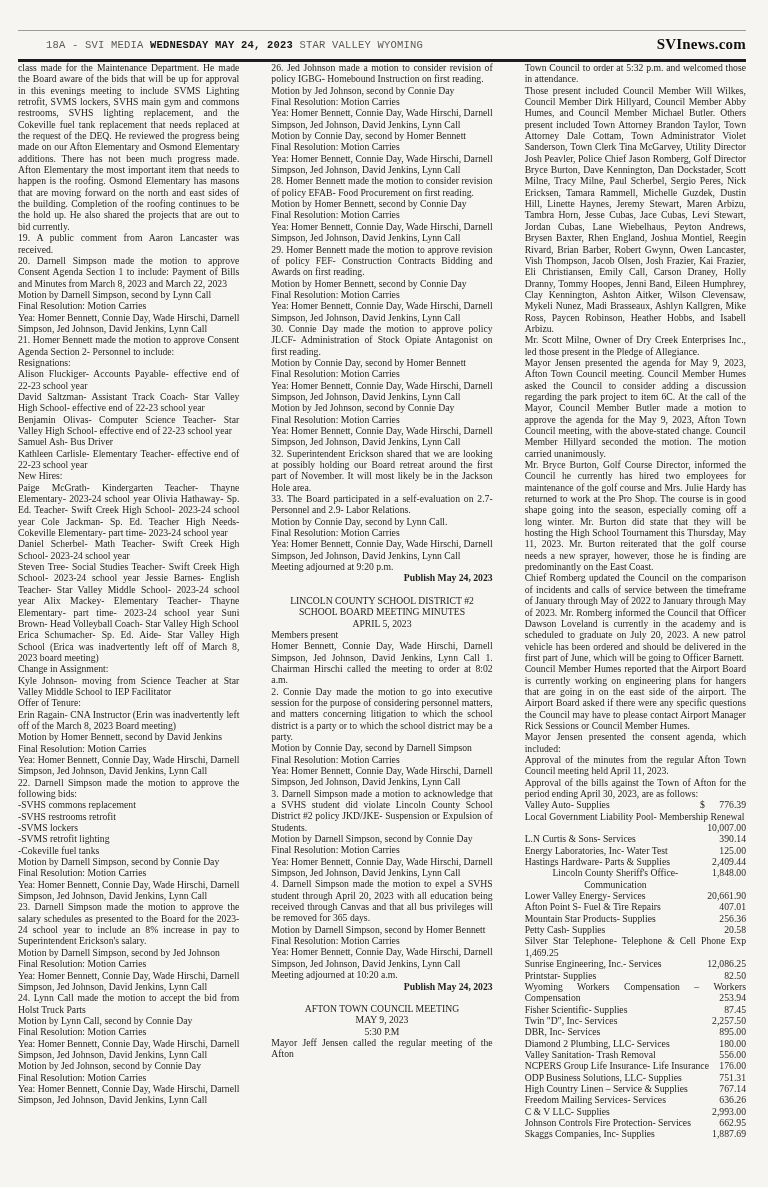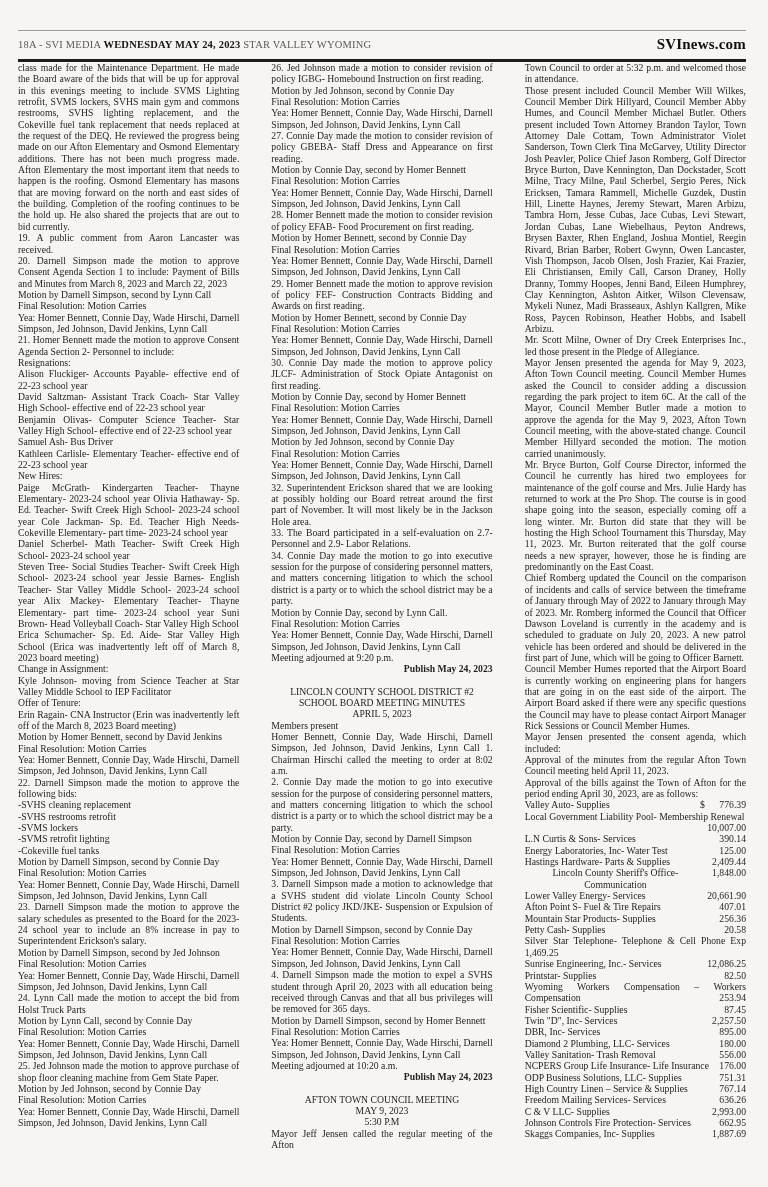--- a/index.html
+++ b/index.html
@@ -12,23 +12,24 @@
   .masthead {
     position:absolute; left:18px; right:22px; top:30px;
     border-top:1px solid #9a9a98;
     border-bottom:3px solid #1c1c1c;
   }
   .mast-inner {
     display:flex; justify-content:space-between; align-items:center;
     padding:5px 0 6px 0;
   }
   .mast-left {
-    font-family:Liberation Serif, serif;
+    font-family:Liberation Mono, monospace;
     font-size:10.5px; color:#5a5a58; letter-spacing:.2px;
     white-space:nowrap;
+    margin-left:28px;
   }
   .mast-left .bold-date { font-weight:bold; color:#161616; }
   .site {
     font-family:"Liberation Serif", serif; font-weight:bold;
     font-size:15px; color:#101010; letter-spacing:.2px;margin-left:25px;
   }
   .columns {
     position:absolute; top:62px; left:18px; right:22px; bottom:10px;
     display:flex; gap:32px;
   }
@@ -78,68 +79,65 @@
         <div class="para">Steven Tree- Social Studies Teacher- Swift Creek High School- 2023-24 school year Jessie Barnes- English Teacher- Star Valley Middle School- 2023-24 school year Alix Mackey- Elementary Teacher- Thayne Elementary- part time- 2023-24 school year Suni Brown- Head Volleyball Coach- Star Valley High School</div>
         <div class="para">Erica Schumacher- Sp. Ed. Aide- Star Valley High School (Erica was inadvertently left off of March 8, 2023 board meeting)</div>
         <div class="para">Change in Assignment:</div>
         <div class="para">Kyle Johnson- moving from Science Teacher at Star Valley Middle School to IEP Facilitator</div>
         <div class="para">Offer of Tenure:</div>
         <div class="para">Erin Ragain- CNA Instructor (Erin was inadvertently left off of the March 8, 2023 Board meeting)</div>
         <div class="para">Motion by Homer Bennett, second by David Jenkins</div>
         <div class="para">Final Resolution: Motion Carries</div>
         <div class="para">Yea: Homer Bennett, Connie Day, Wade Hirschi, Darnell Simpson, Jed Johnson, David Jenkins, Lynn Call</div>
         <div class="para">22. Darnell Simpson made the motion to approve the following bids:</div>
-        <div class="para">-SVHS cleaning replacement</div>
+        <div class="para">-SVHS commons replacement</div>
         <div class="para">-SVHS restrooms retrofit</div>
         <div class="para">-SVMS lockers</div>
         <div class="para">-SVMS retrofit lighting</div>
         <div class="para">-Cokeville fuel tanks</div>
         <div class="para">Motion by Darnell Simpson, second by Connie Day</div>
         <div class="para">Final Resolution: Motion Carries</div>
         <div class="para">Yea: Homer Bennett, Connie Day, Wade Hirschi, Darnell Simpson, Jed Johnson, David Jenkins, Lynn Call</div>
         <div class="para">23. Darnell Simpson made the motion to approve the salary schedules as presented to the Board for the 2023-24 school year to include an 8% increase in pay to Superintendent Erickson's salary.</div>
         <div class="para">Motion by Darnell Simpson, second by Jed Johnson</div>
         <div class="para">Final Resolution: Motion Carries</div>
         <div class="para">Yea: Homer Bennett, Connie Day, Wade Hirschi, Darnell Simpson, Jed Johnson, David Jenkins, Lynn Call</div>
         <div class="para">24. Lynn Call made the motion to accept the bid from Holst Truck Parts</div>
         <div class="para">Motion by Lynn Call, second by Connie Day</div>
         <div class="para">Final Resolution: Motion Carries</div>
         <div class="para">Yea: Homer Bennett, Connie Day, Wade Hirschi, Darnell Simpson, Jed Johnson, David Jenkins, Lynn Call</div>
-        <div class="para">25. Jed Johnson made the motion to approve purchase of shop floor cleaning machine from Gem State Paper.</div>
         <div class="para">Motion by Jed Johnson, second by Connie Day</div>
         <div class="para">Final Resolution: Motion Carries</div>
         <div class="para">Yea: Homer Bennett, Connie Day, Wade Hirschi, Darnell Simpson, Jed Johnson, David Jenkins, Lynn Call</div>
       </div>
     <div class="col">
         <div class="para">26. Jed Johnson made a motion to consider revision of policy IGBG- Homebound Instruction on first reading.</div>
         <div class="para">Motion by Jed Johnson, second by Connie Day</div>
         <div class="para">Final Resolution: Motion Carries</div>
         <div class="para">Yea: Homer Bennett, Connie Day, Wade Hirschi, Darnell Simpson, Jed Johnson, David Jenkins, Lynn Call</div>
-        <div class="para">27. Connie Day made the motion to consider revision of policy GBEBA- Staff Dress and Appearance on first reading.</div>
         <div class="para">Motion by Connie Day, second by Homer Bennett</div>
         <div class="para">Final Resolution: Motion Carries</div>
         <div class="para">Yea: Homer Bennett, Connie Day, Wade Hirschi, Darnell Simpson, Jed Johnson, David Jenkins, Lynn Call</div>
         <div class="para">28. Homer Bennett made the motion to consider revision of policy EFAB- Food Procurement on first reading.</div>
         <div class="para">Motion by Homer Bennett, second by Connie Day</div>
         <div class="para">Final Resolution: Motion Carries</div>
         <div class="para">Yea: Homer Bennett, Connie Day, Wade Hirschi, Darnell Simpson, Jed Johnson, David Jenkins, Lynn Call</div>
         <div class="para">29. Homer Bennett made the motion to approve revision of policy FEF- Construction Contracts Bidding and Awards on first reading.</div>
         <div class="para">Motion by Homer Bennett, second by Connie Day</div>
         <div class="para">Final Resolution: Motion Carries</div>
         <div class="para">Yea: Homer Bennett, Connie Day, Wade Hirschi, Darnell Simpson, Jed Johnson, David Jenkins, Lynn Call</div>
         <div class="para">30. Connie Day made the motion to approve policy JLCF- Administration of Stock Opiate Antagonist on first reading.</div>
         <div class="para">Motion by Connie Day, second by Homer Bennett</div>
         <div class="para">Final Resolution: Motion Carries</div>
         <div class="para">Yea: Homer Bennett, Connie Day, Wade Hirschi, Darnell Simpson, Jed Johnson, David Jenkins, Lynn Call</div>
         <div class="para">Motion by Jed Johnson, second by Connie Day</div>
         <div class="para">Final Resolution: Motion Carries</div>
         <div class="para">Yea: Homer Bennett, Connie Day, Wade Hirschi, Darnell Simpson, Jed Johnson, David Jenkins, Lynn Call</div>
         <div class="para">32. Superintendent Erickson shared that we are looking at possibly holding our Board retreat around the first part of November. It will most likely be in the Jackson Hole area.</div>
         <div class="para">33. The Board participated in a self-evaluation on 2.7- Personnel and 2.9- Labor Relations.</div>
-        <div class="para">34. Connie Day made the motion to go into executive session for the purpose of considering personnel matters, and matters concerning litigation to which the school district is a party or to which the school district may be a party.</div>
         <div class="para">Motion by Connie Day, second by Lynn Call.</div>
         <div class="para">Final Resolution: Motion Carries</div>
         <div class="para">Yea: Homer Bennett, Connie Day, Wade Hirschi, Darnell Simpson, Jed Johnson, David Jenkins, Lynn Call</div>
         <div class="para">Meeting adjourned at 9:20 p.m.</div>
         <div class="publish">Publish May 24, 2023</div>
         <div class="space"></div>
         <div class="heading">LINCOLN COUNTY SCHOOL DISTRICT #2</div>
         <div class="heading">SCHOOL BOARD MEETING MINUTES</div>
         <div class="heading">APRIL 5, 2023</div>
         <div class="para">Members present</div>

